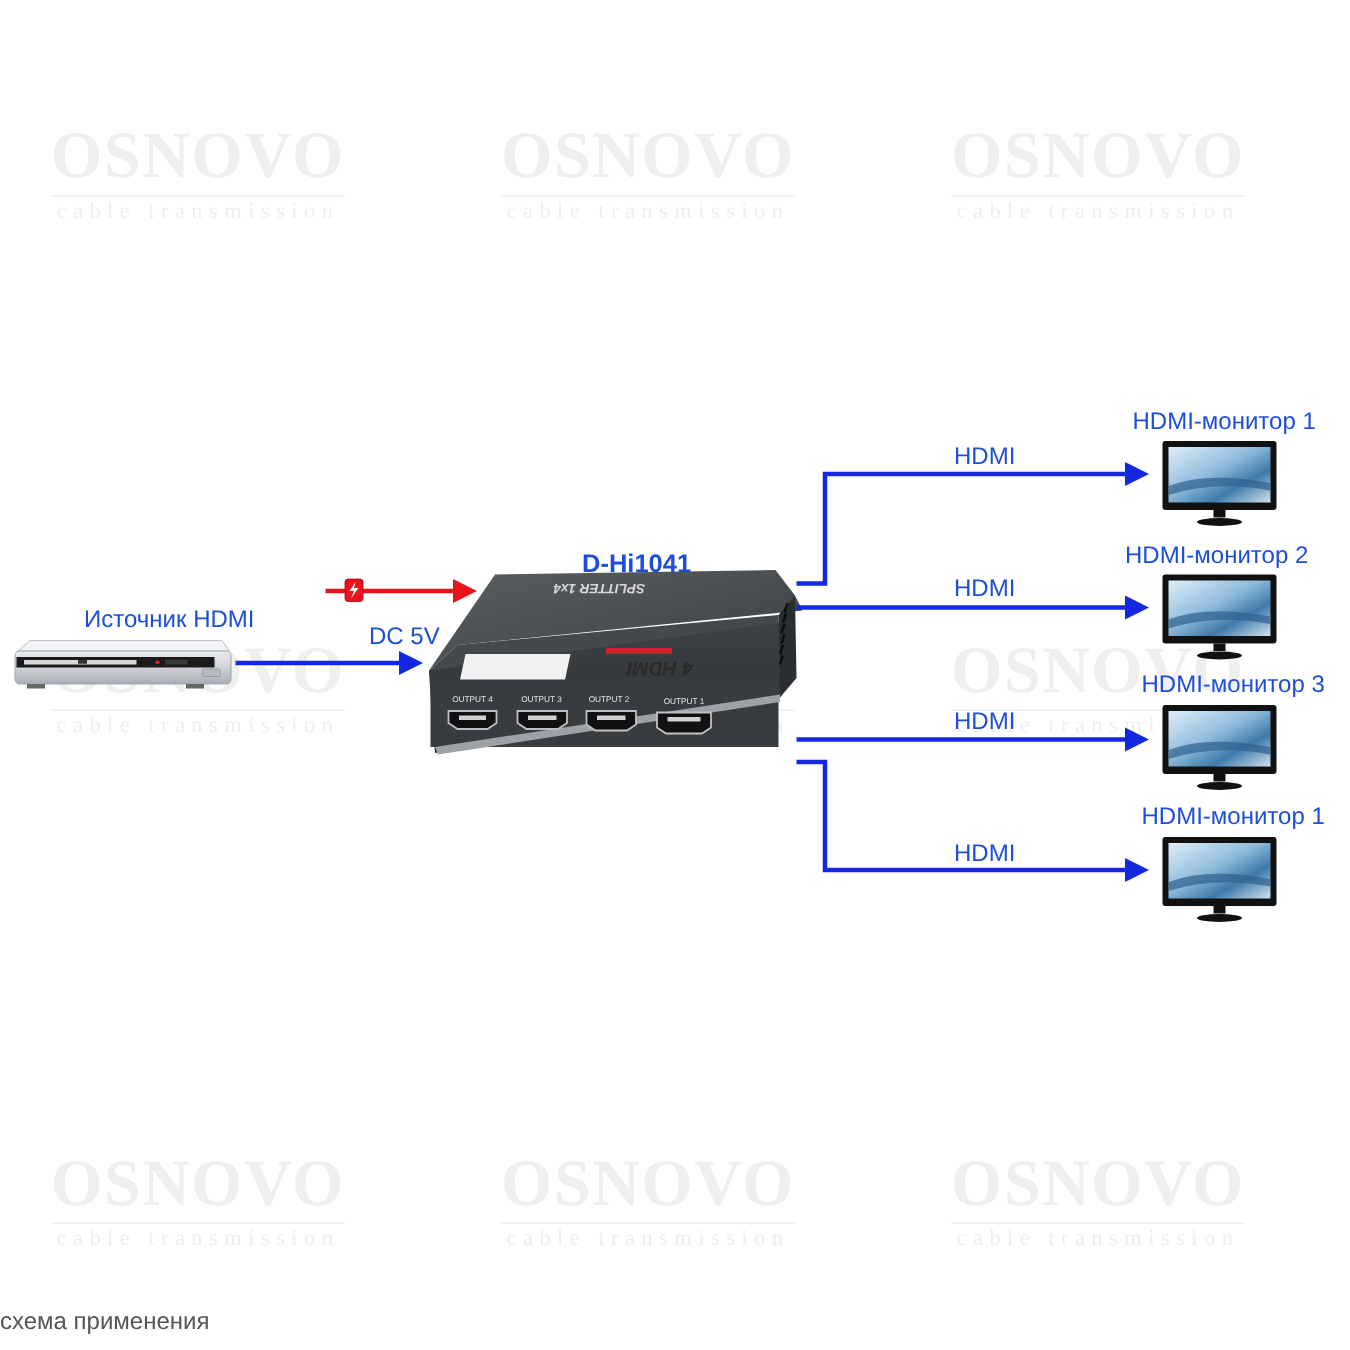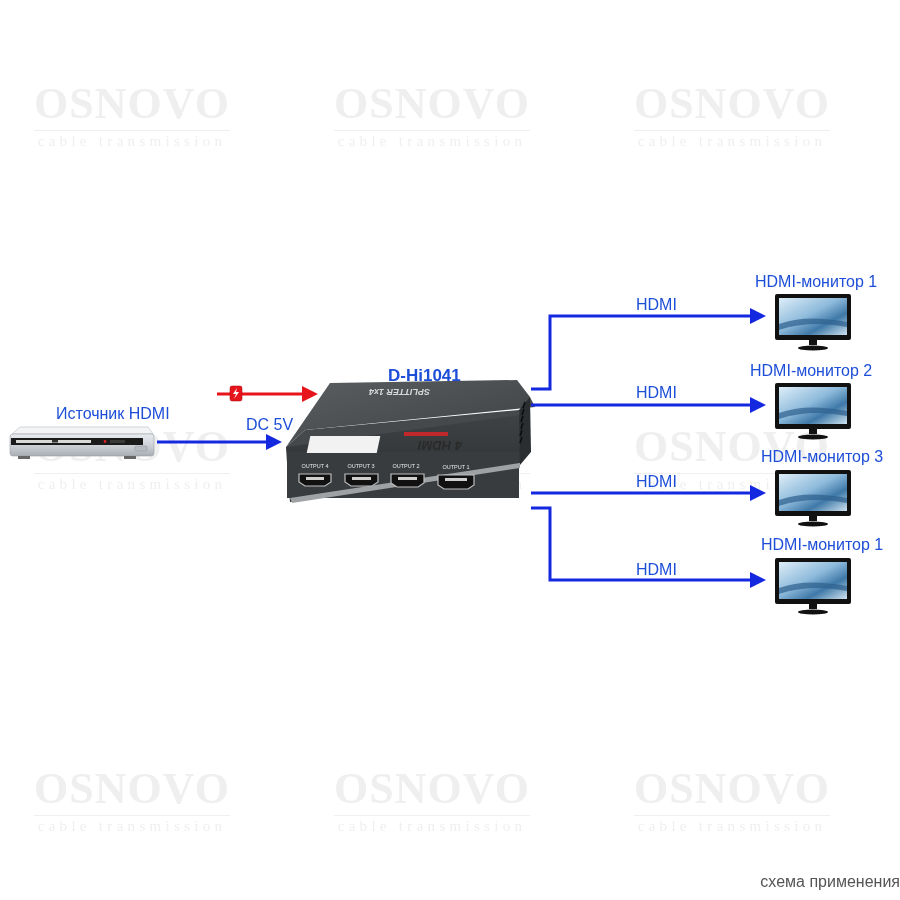--- a/index.html
+++ b/index.html
@@ -3,21 +3,21 @@
 <meta charset="utf-8">
 <style>
   html, body { margin:0; padding:0; background:#ffffff; }
   body { width:900px; height:900px; position:relative; overflow:hidden; font-family:"Liberation Sans", sans-serif; }
   .wm { position:absolute; width:200px; text-align:center; color:#efefef; pointer-events:none; }
   .wm .brand { font-family:"Liberation Serif", serif; font-weight:bold; font-size:44px; letter-spacing:1px; line-height:44px; }
   .wm .rule { height:1px; background:#efefef; margin:4px 2px 2px 2px; }
   .wm .tag { font-family:"Liberation Serif", serif; font-size:15px; letter-spacing:4.3px; line-height:16px; }
   .lbl { position:absolute; color:#1d4ed8; font-size:16px; white-space:nowrap; }
   .lbl.bold { font-weight:bold; font-size:17px; }
-  .caption { position:absolute; left:0; width:900px; top:873px; text-align:right; color:#555; font-size:16px; }
+  .caption { position:absolute; left:0; width:900px; top:873px; text-align:left; color:#555; font-size:16px; }
   svg { position:absolute; left:0; top:0; }
 </style>
 </head>
 <body>
 
 <div class="wm" style="left:32px;top:82px;">
     <div class="brand">OSNOVO</div>
     <div class="rule"></div>
     <div class="tag">cable transmission</div>
   </div>

